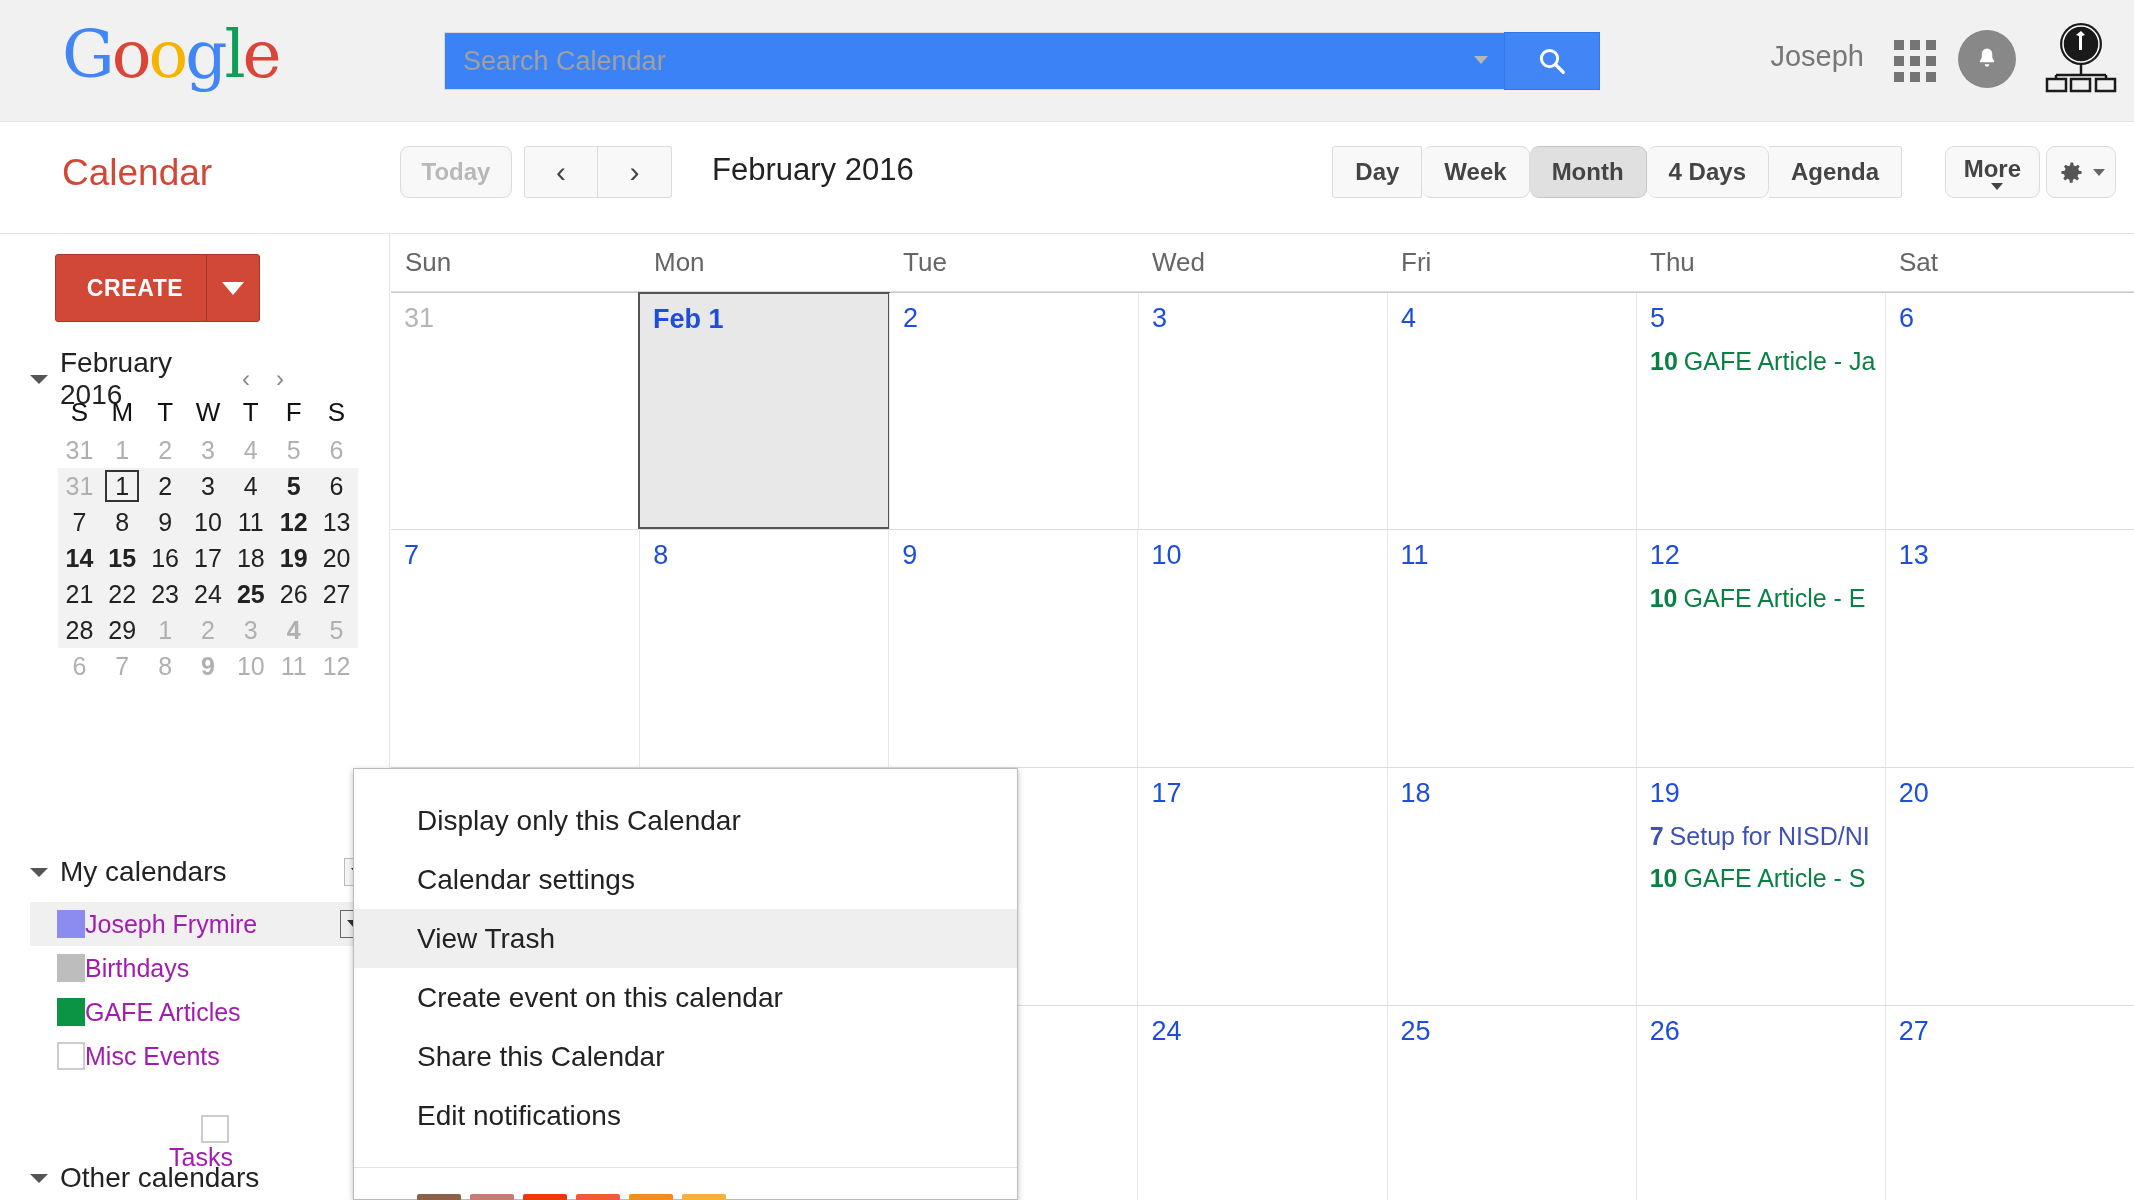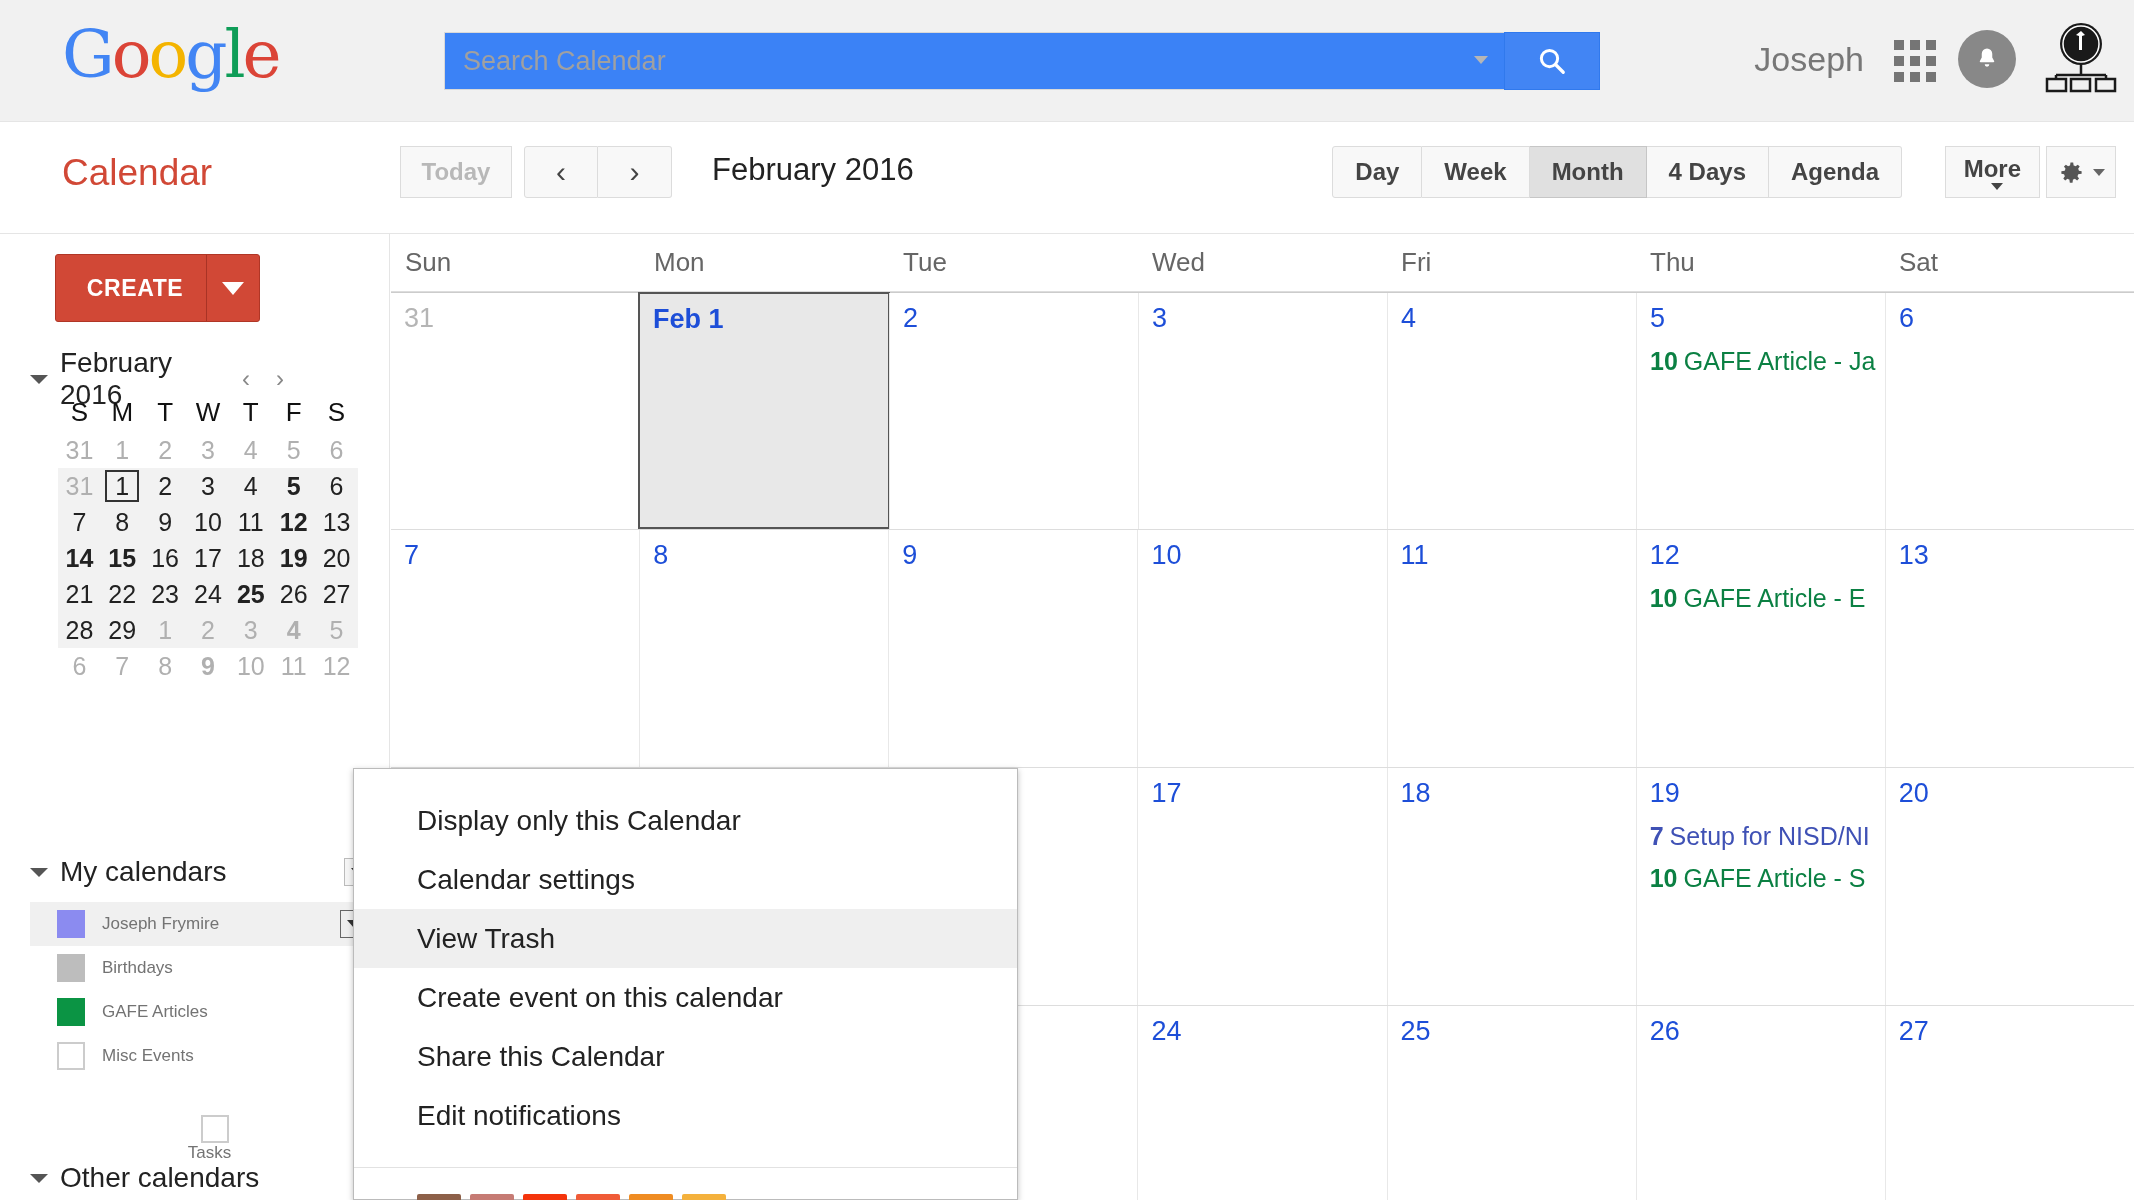--- a/index.html
+++ b/index.html
@@ -42,21 +42,21 @@
   }
   .searchbtn {
     position: absolute; left: 1060px; top: 0; width: 96px; height: 58px;
     background: #4285f4; border: 1px solid #3079ed; cursor: pointer;
     display: flex; align-items: center; justify-content: center;
   }
   .searchbtn svg { width: 30px; height: 30px; }
 
   .acct-name {
     position: absolute; right: 270px; top: 40px;
-    font-size: 34px; color: #777; white-space: nowrap;
+    font-size: 29px; color: #777; white-space: nowrap;
   }
   .apps-grid {
     position: absolute; right: 198px; top: 40px;
     width: 42px; height: 42px;
     display: grid; grid-template-columns: repeat(3, 10px);
     grid-template-rows: repeat(3, 10px); gap: 6px; cursor: pointer;
   }
   .apps-grid i { background: #757575; display: block; }
   .bell {
     position: absolute; right: 118px; top: 30px;
@@ -76,21 +76,21 @@
   }
   .cal-title {
     position: absolute; left: 62px; top: 30px;
     font-size: 37px; color: #d14836; font-weight: normal;
   }
   .btn {
     background: #f8f8f8; border: 1px solid #dcdcdc; color: #444;
     font-size: 24px; font-weight: bold; cursor: pointer; height: 52px;
     font-family: "Liberation Sans", sans-serif;
     display: inline-flex; align-items: center; justify-content: center;
-    border-radius: 0;
+    border-radius: 9px;
   }
   .btn-today {
     position: absolute; left: 400px; top: 146px; width: 112px;
     color: #b8b8b8; z-index: 3;
   }
   .navgrp { position: absolute; left: 524px; top: 146px; display: flex; z-index: 3; }
   .navgrp .btn { width: 74px; font-size: 30px; font-weight: normal; }
   .navgrp .btn:first-child { border-radius: 3px 0 0 3px; }
   .navgrp .btn:last-child { border-radius: 0 3px 3px 0; border-left: none; }
   .period {
@@ -155,21 +155,21 @@
   }
   .dd-btn i { width:0;height:0;border-left:7px solid transparent;border-right:7px solid transparent;border-top:8px solid #333; }
 
   .cal-row {
     position: absolute; left: 30px; width: 342px; height: 44px;
     display: flex; align-items: center; cursor: pointer;
   }
   .cal-row.active { background: #f0f0f0; }
   .swatch { width: 28px; height: 28px; margin-left: 27px; flex: none; }
   .swatch.empty { background: #fff; border: 2px solid #ccc; }
-  .cal-name { font-size: 17px; color: #737373; margin-left: 17px; white-space: nowrap; }
+  .cal-name { font-size: 25px; color: #a21caf; white-space: nowrap; }
   .cal-row .dd-btn { position: absolute; right: 4px; border-color: #666; background:#eee; }
 
   
   .grid { position: absolute; left: 391px; top: 234px; width: 1743px; height: 966px; background: #fff; }
   .dow {
     position: absolute; top: 0; left: 0; width: 1743px; height: 58px;
     display: flex; border-bottom: 1px solid #ddd;
   }
   .dow div {
     flex: 1 1 0; font-size: 26px; color: #666; padding-left: 14px;

